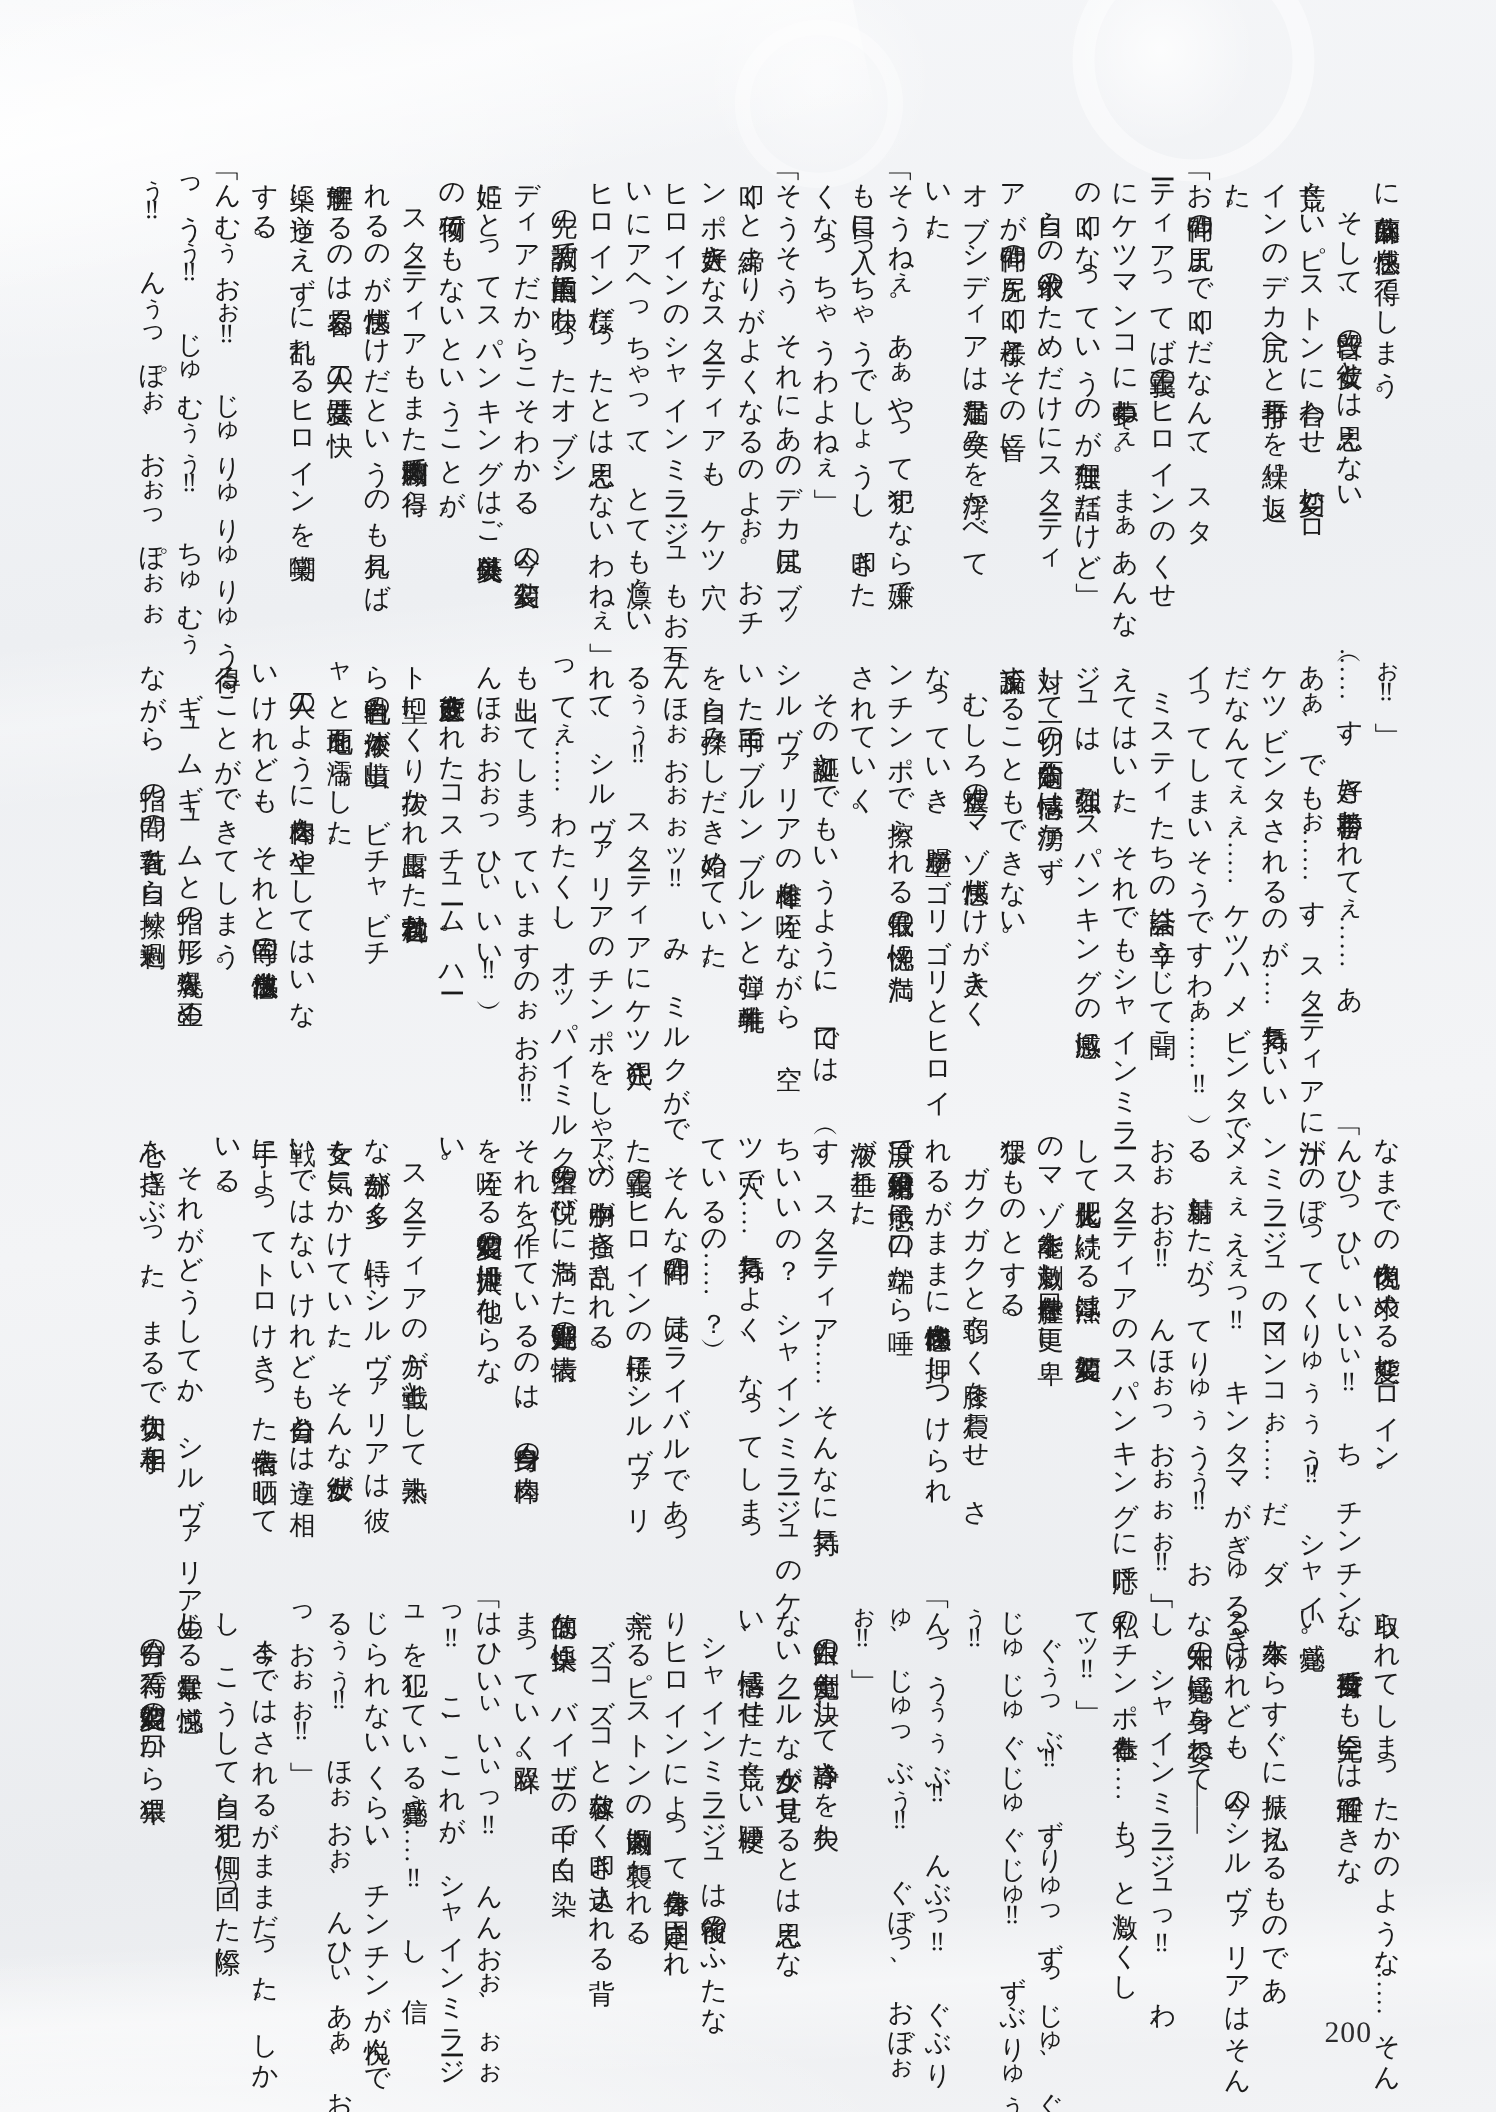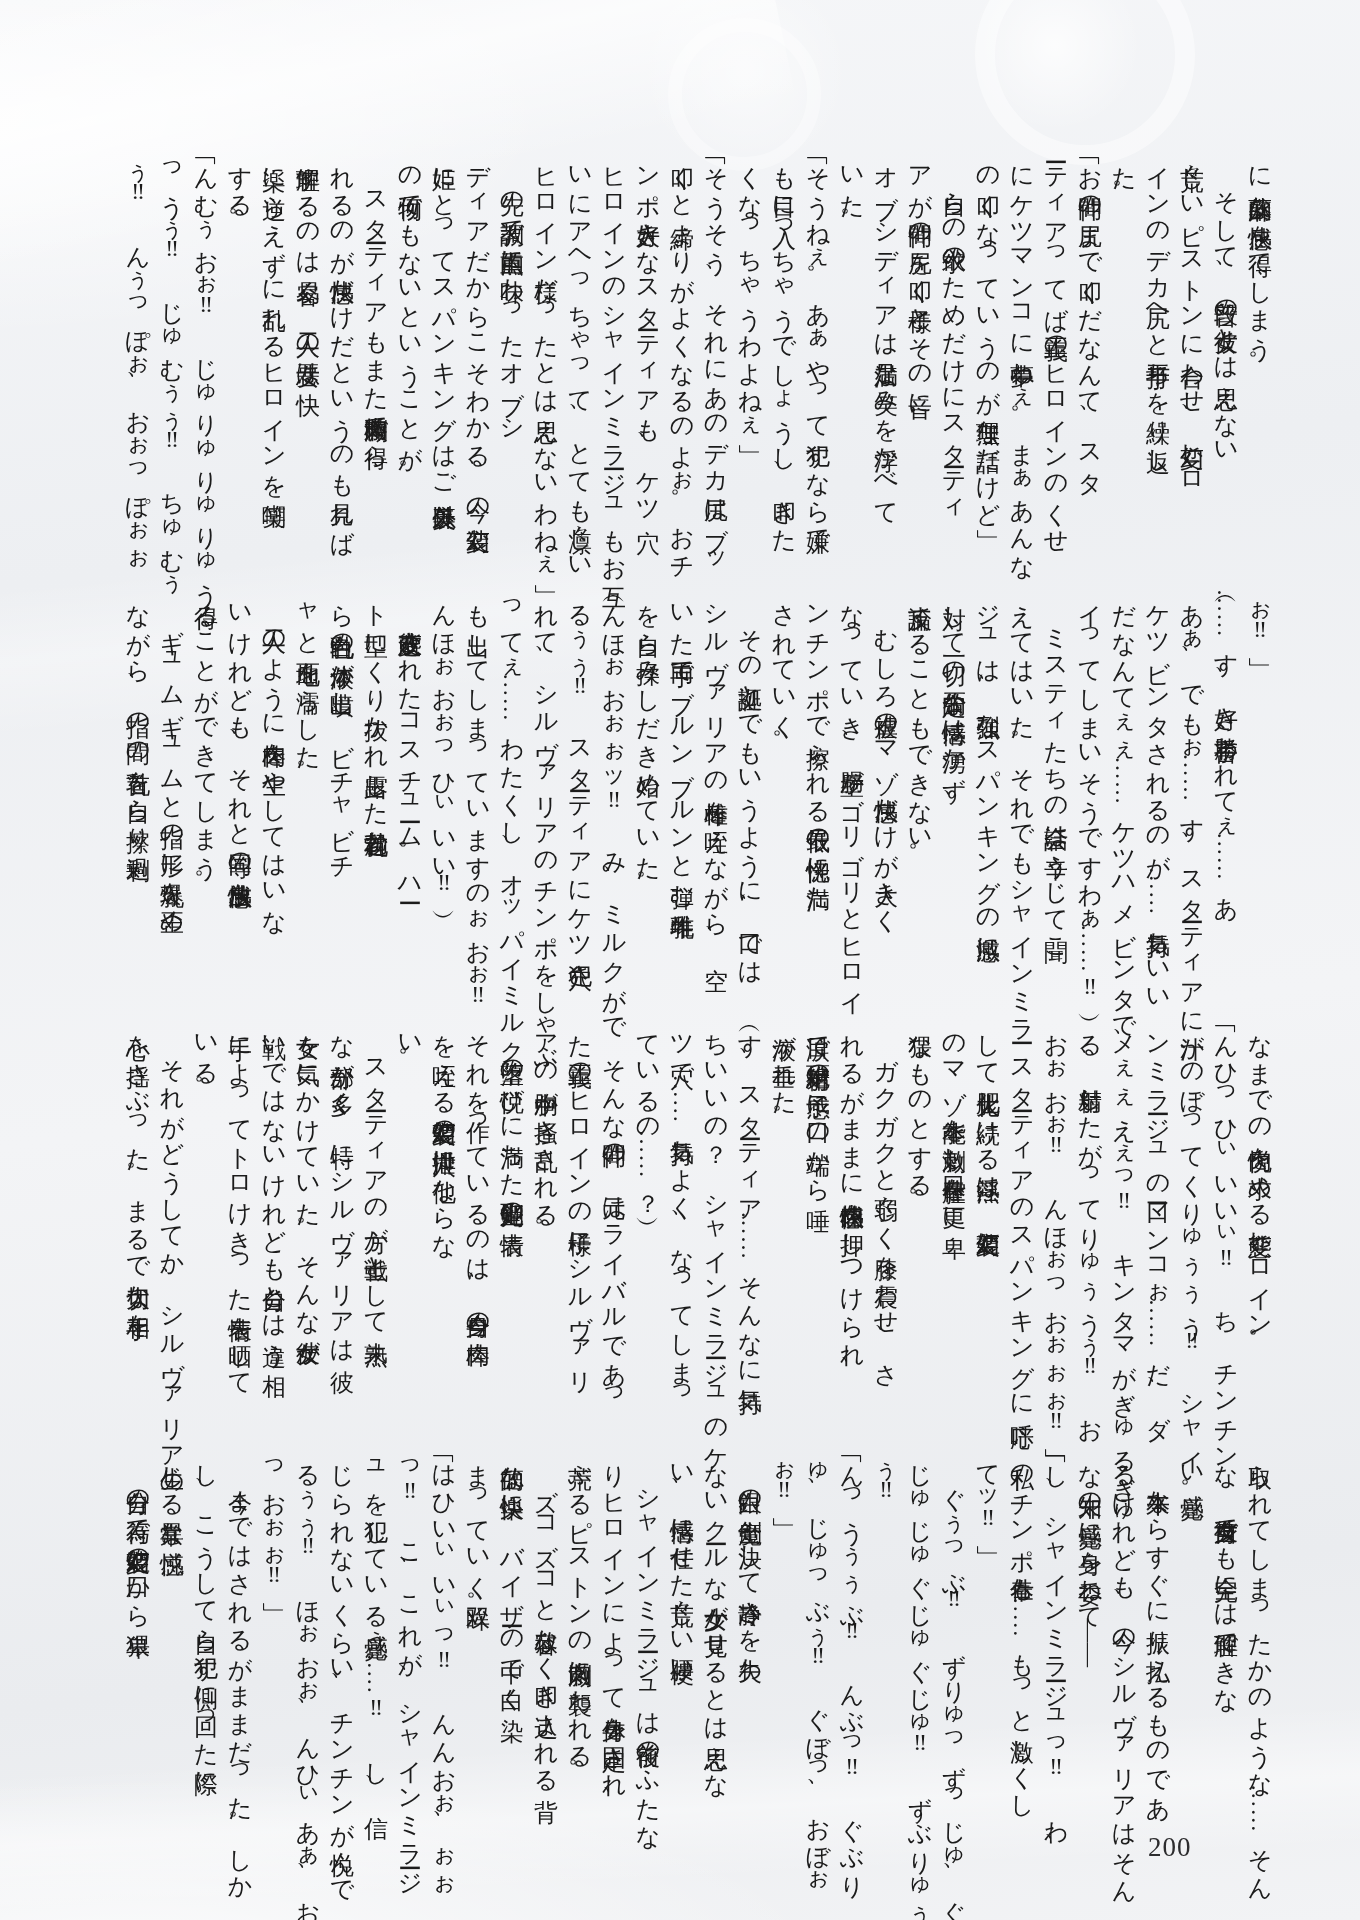--- a/index.html
+++ b/index.html
@@ -34,21 +34,21 @@
     letter-spacing:0.5px;
     white-space:nowrap;
   }
   .band.b-1{top:150px;}
   .band.b-2{top:588px;}
   .band.b-3{top:1018px;}
   .band.b-4{top:1448px;}
   .vline{margin:0;padding:0;}
   .page-number{
     position:absolute;
-    left:1148px;top:1832px;
+    left:1204px;top:1832px;
     font-size:27px;
     color:#2c2c2e;
     letter-spacing:1px;
   }
 </style>
 </head>
 <body>
 
 <div class="page">
   <div class="streak s1"></div>

